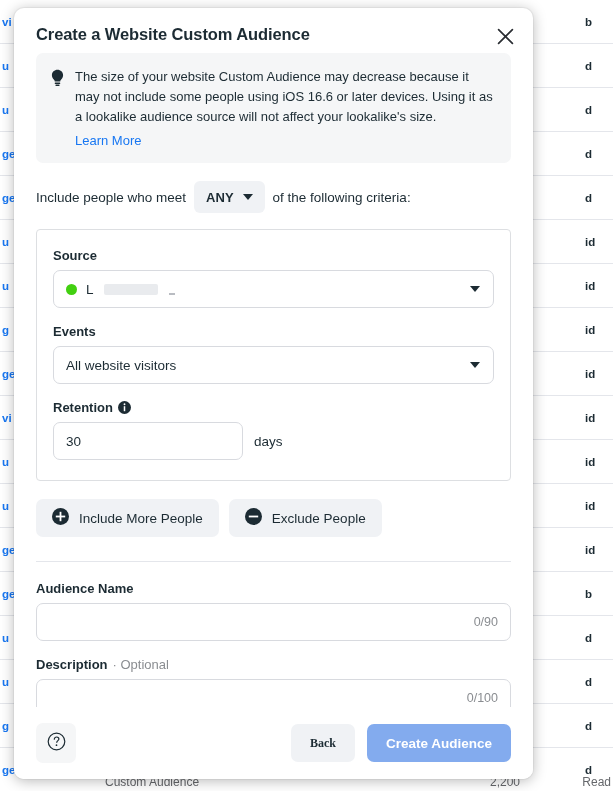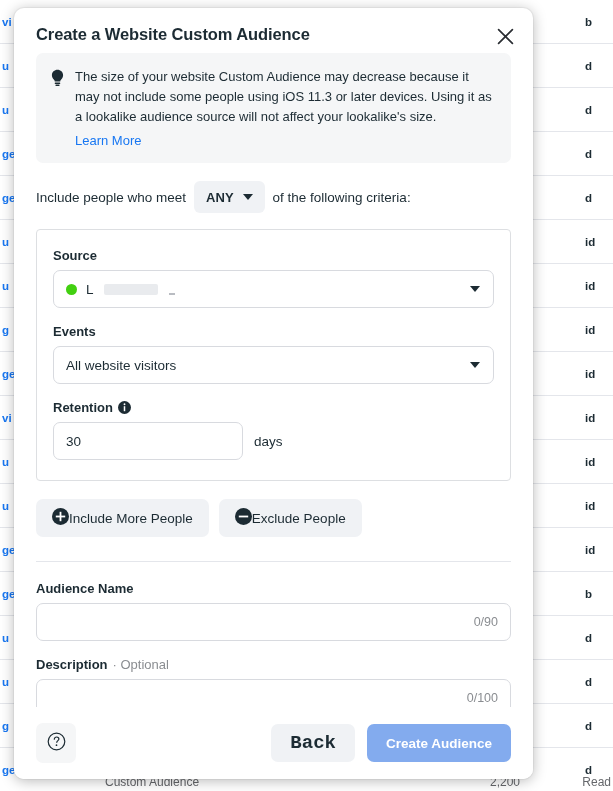--- a/index.html
+++ b/index.html
@@ -254,20 +254,21 @@
     margin-bottom: 24px;
   }
   .chip-btn {
     background: #f0f2f5;
     border: none;
     border-radius: 7px;
     height: 38px;
     padding: 0 16px;
     display: inline-flex;
     align-items: center;
+    gap: 10px;
     cursor: pointer;
     font-family: inherit;
     font-size: 13.5px;
     color: #1c2b33;
   }
 
   .divider {
     height: 1px;
     background: #e4e6eb;
     margin: 0 0 19px 0;
@@ -318,25 +319,25 @@
     display: flex; align-items: center; justify-content: center;
     cursor: pointer;
   }
   .footer-right { display: flex; align-items: center; gap: 12px; }
   .btn-secondary {
     background: #f0f2f5;
     border: none;
     border-radius: 7px;
     height: 38px;
     padding: 0 19px;
-    font-size: 19px;
+    font-size: 12px;
     font-weight: bold;
     color: #1c2b33;
     cursor: pointer;
-    font-family: Liberation Mono, monospace;
+    font-family: Liberation Serif, serif;
   }
   .btn-primary-disabled {
     background: #83abee;
     border: none;
     border-radius: 7px;
     height: 38px;
     padding: 12px 19px;
     font-size: 13.5px;
     font-weight: bold;
     color: #ffffff;
@@ -444,21 +445,21 @@
 
     <div class="notice">
       <span class="notice-icon">
         <svg width="15" height="18" viewBox="0 0 15 18" aria-hidden="true">
           <path d="M7.5 0.8c-3.1 0-5.6 2.4-5.6 5.4 0 2 1 3.2 1.9 4.2.5.6.9 1 .9 1.6v.5h5.6v-.5c0-.6.4-1 .9-1.6.9-1 1.9-2.2 1.9-4.2 0-3-2.5-5.4-5.6-5.4z" fill="#1c2b33"></path>
           <rect x="4.7" y="13.6" width="5.6" height="1.35" rx="0.6" fill="#1c2b33"></rect>
           <rect x="5.4" y="15.6" width="4.2" height="1.35" rx="0.6" fill="#1c2b33"></rect>
         </svg>
       </span>
       <div class="notice-body">
-        <div class="notice-text">The size of your website Custom Audience may decrease because it may not include some people using iOS 11.3 or later devices. Using it as a lookalike audience source will not affect your lookalike's size.</div>
+        <div class="notice-text">The size of your website Custom Audience may decrease because it may not include some people using iOS 16.6 or later devices. Using it as a lookalike audience source will not affect your lookalike's size.</div>
         <a class="notice-link">Learn More</a>
       </div>
     </div>
 
     <div class="criteria-row">
       <span class="criteria-text">Include people who meet</span>
       <button class="any-pill">
         <span class="any-label">ANY</span>
         <span class="caret"></span>
       </button>

